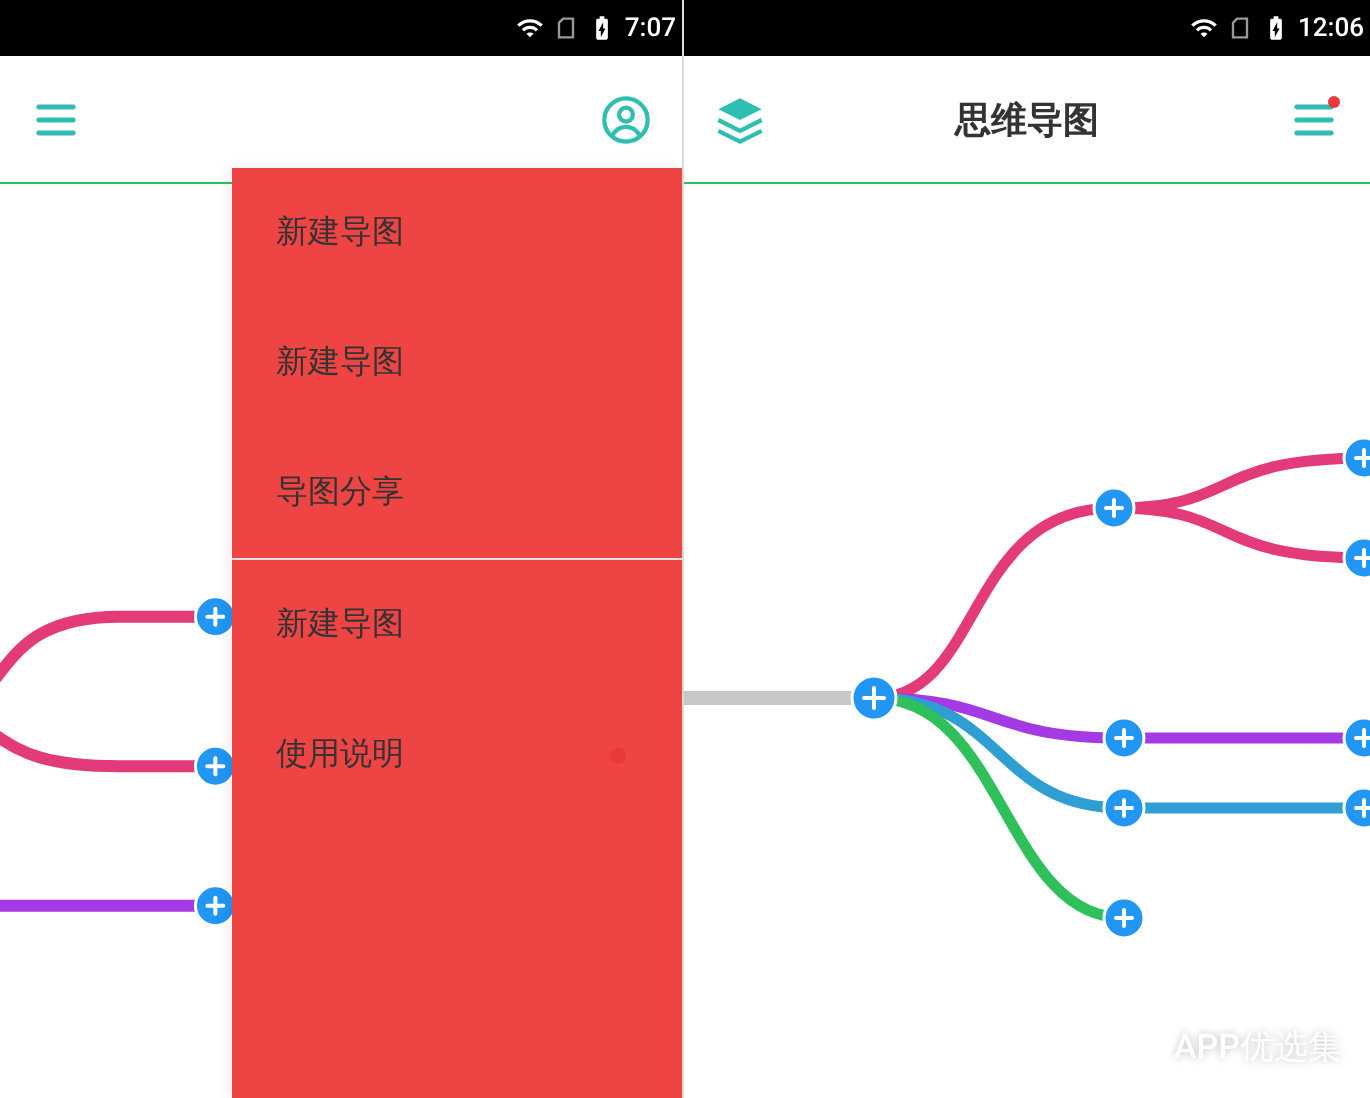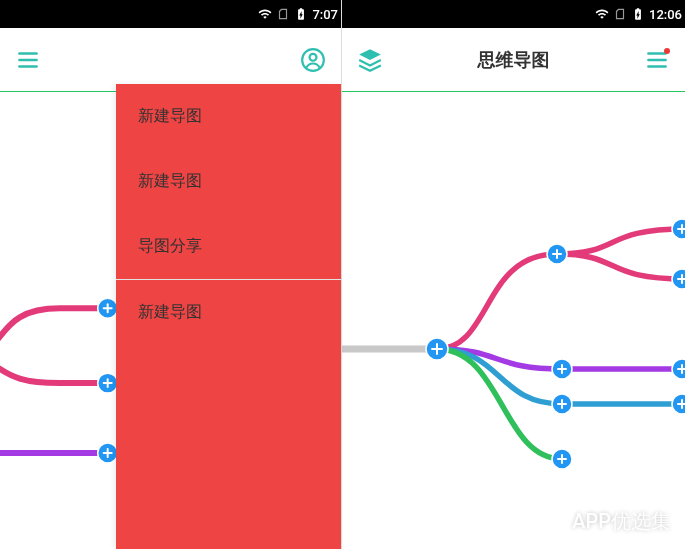--- a/index.html
+++ b/index.html
@@ -13,21 +13,21 @@
     .iconbtn .dot{position:absolute;top:2px;right:1px;width:6px;height:6px;background:#e83a3a;border-radius:50%}
     .canvas{position:absolute;top:84px;left:0;right:0;bottom:0}
     
     .p1{width:342px;border-right:1px solid #dcdcdc}
     .p1 .menupanel{position:absolute;top:84px;right:0;width:225px;bottom:0;background:#ef4444;box-shadow:-2px 0 6px rgba(0,0,0,0.08);z-index:3}
     .menuitem{height:65px;display:flex;align-items:center;padding:0 22px;font-size:16px;color:#333;position:relative}
     .menuitem .reddot{position:absolute;right:28px;width:8px;height:8px;background:#e83a3a;border-radius:50%}
     .divider{height:1px;background:#e2e2e2;margin-left:0}
     
     .p2{width:343px}
-    .watermark{position:absolute;right:14px;bottom:14px;color:#fff;font-size:20px;font-weight:500;text-shadow:0 0 4px rgba(0,0,0,0.25);display:flex;align-items:center;gap:6px;z-index:5}
+    .watermark{position:absolute;right:14px;bottom:14px;color:#fff;font-size:17px;font-weight:500;text-shadow:0 0 4px rgba(0,0,0,0.25);display:flex;align-items:center;gap:6px;z-index:5}
   </style>
 </head>
 <body>
 
 <div class="phone p1">
   <div class="status">
     <svg viewBox="0 0 24 24">
         <path d="M1 9l2 2c4.97-4.97 13.03-4.97 18 0l2-2C16.93 2.93 7.07 2.93 1 9zm8 8l3 3 3-3c-1.65-1.66-4.34-1.66-6 0zm-4-4l2 2c2.76-2.76 7.24-2.76 10 0l2-2C15.14 9.14 8.87 9.14 5 13z"></path>
       </svg>
     <svg viewBox="0 0 24 24">
@@ -82,20 +82,24 @@
       </div>
     <div class="menuitem">
         <span>新建导图</span>
       </div>
     <div class="menuitem">
         <span>导图分享</span>
       </div>
     <div class="divider"></div>
     <div class="menuitem">
         <span>新建导图</span>
+      </div>
+    <div class="menuitem">
+        <span>使用说明</span>
+        <span class="reddot"></span>
       </div>
     <div class="menuitem"></div>
   </div>
 </div>
 
 <div class="phone p2">
   <div class="status">
     <svg viewBox="0 0 24 24">
         <path d="M1 9l2 2c4.97-4.97 13.03-4.97 18 0l2-2C16.93 2.93 7.07 2.93 1 9zm8 8l3 3 3-3c-1.65-1.66-4.34-1.66-6 0zm-4-4l2 2c2.76-2.76 7.24-2.76 10 0l2-2C15.14 9.14 8.87 9.14 5 13z"></path>
       </svg>

